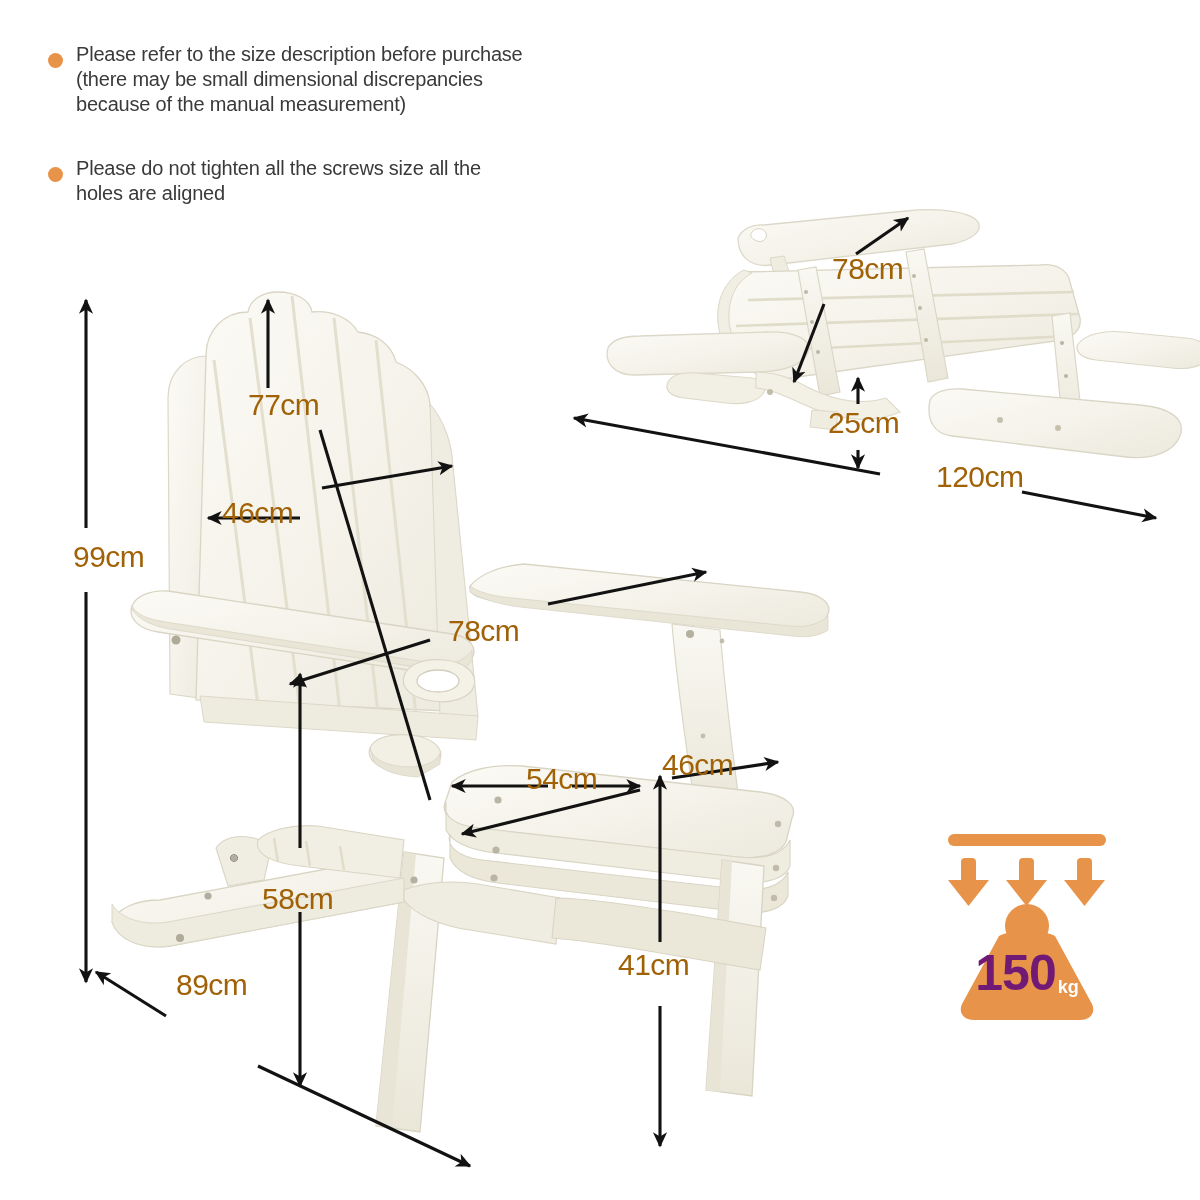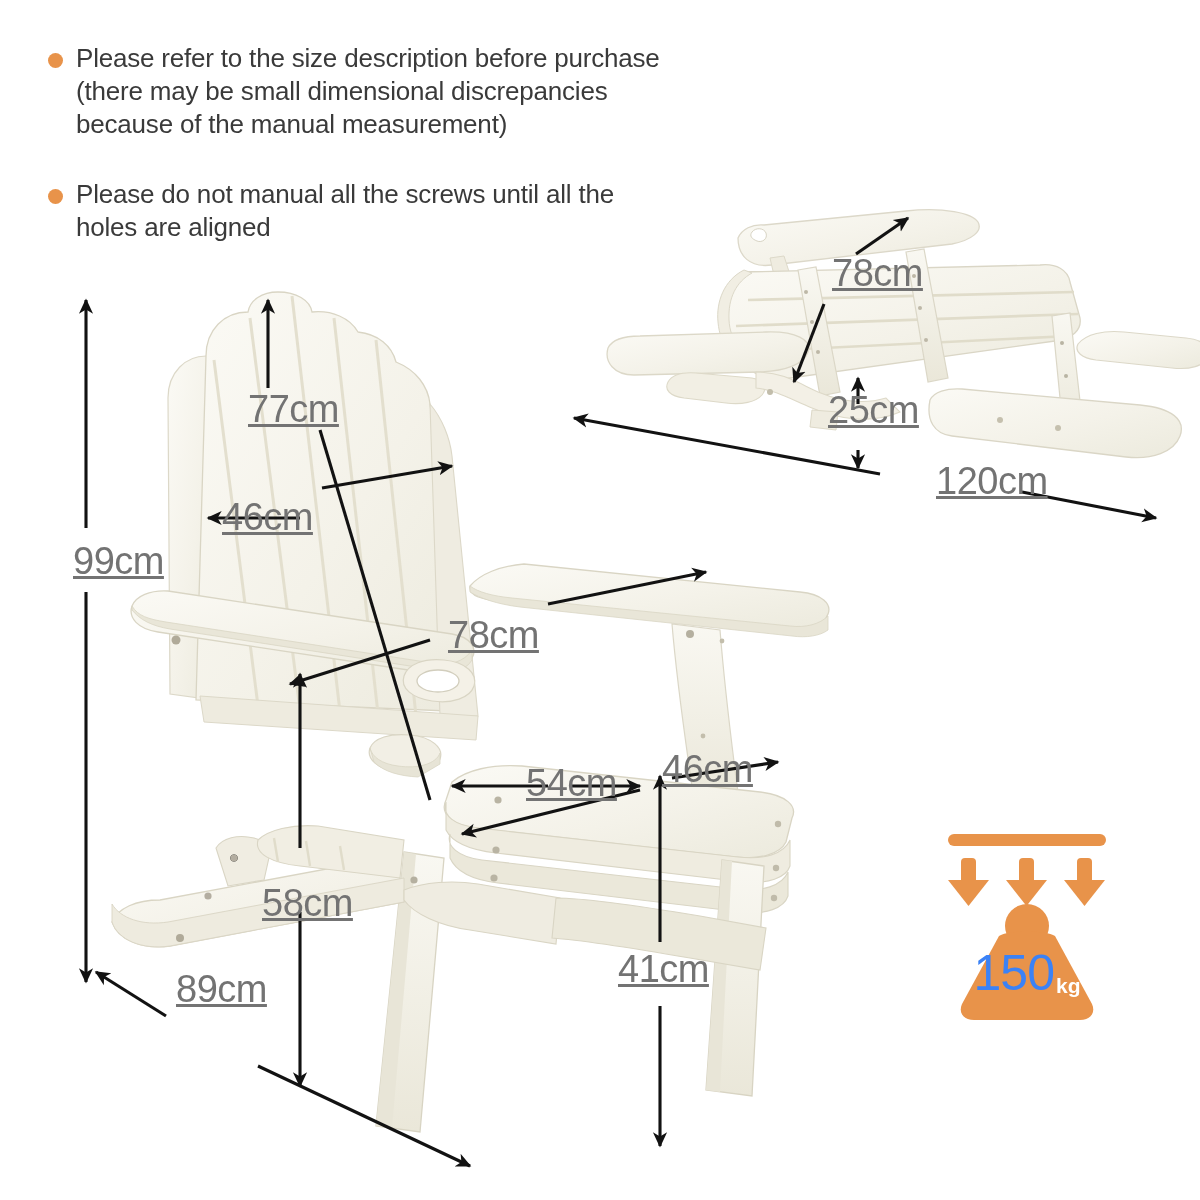--- a/index.html
+++ b/index.html
@@ -11,67 +11,66 @@
   #stage{position:absolute;inset:0;width:1200px;height:1200px;}
 
   
   .notes{position:absolute;left:48px;top:42px;width:680px;}
   .note{position:relative;display:flex;align-items:flex-start;margin-bottom:38px;}
   .bullet{
     width:15px;height:15px;border-radius:50%;
     background:#e8934a;flex:0 0 auto;margin-top:11px;margin-right:13px;
   }
   .note-text{
-    font-size:26px;line-height:1.26;letter-spacing:-0.2px;
+    font-size:20px;line-height:1.26;letter-spacing:-0.2px;
     color:#3a3a3a;font-weight:400;white-space:pre-line;
   }
 
   
   #art{position:absolute;left:0;top:0;width:1200px;height:1200px;}
 
   
   .dim{
-    position:absolute;font-size:38px;color:#737373;
+    position:absolute;font-size:30px;color:#a16207;
     letter-spacing:-0.5px;white-space:nowrap;
     font-family:"Liberation Sans", sans-serif;
-    text-decoration:underline;
   }
 
   
   .weight{position:absolute;left:936px;top:818px;width:182px;height:212px;}
   .weight svg{display:block;}
   .wlabel{
     position:absolute;left:0;top:0;width:182px;height:212px;
     display:flex;align-items:flex-end;justify-content:center;
     pointer-events:none;
   }
   .wlabel .num{
-    font-size:50px;font-weight:normal;color:#3b82f6;letter-spacing:-1px;
+    font-size:50px;font-weight:bold;color:#701a75;letter-spacing:-1px;
     line-height:1;margin-bottom:32px;
   }
   .wlabel .unit{
-    font-size:21px;font-weight:bold;color:#ffffff;
+    font-size:18px;font-weight:bold;color:#ffffff;
     line-height:1;margin-bottom:34px;margin-left:2px;
   }
 </style>
 </head>
 <body>
 
 <div id="stage">
 
   <div class="notes">
     <div class="note">
       <span class="bullet" style="background: rgb(232, 147, 74);"></span>
       <span class="note-text">Please refer to the size description before purchase
 (there may be small dimensional discrepancies
 because of the manual measurement)</span>
     </div>
     <div class="note">
       <span class="bullet" style="background: rgb(232, 147, 74);"></span>
-      <span class="note-text">Please do not manual all the screws until all the
+      <span class="note-text">Please do not tighten all the screws size all the
 holes are aligned</span>
     </div>
   </div>
 
   <svg id="art" viewBox="0 0 1200 1200">
     <defs>
       <linearGradient id="cream" x1="0" y1="0" x2="1" y2="1">
         <stop offset="0%" stop-color="#fbfaf5"></stop>
         <stop offset="55%" stop-color="#f4f2e9"></stop>
         <stop offset="100%" stop-color="#eceadd"></stop>
@@ -278,21 +277,21 @@
   <div class="dim" style="left:248px; top:388px;">77cm</div>
   <div class="dim" style="left:222px; top:496px;">46cm</div>
   <div class="dim" style="left:448px; top:614px;">78cm</div>
   <div class="dim" style="left:486px; top:762px;margin-left:40px;">54cm</div>
   <div class="dim" style="left:662px; top:748px;">46cm</div>
   <div class="dim" style="left:262px; top:862px;margin-top:20px;">58cm</div>
   <div class="dim" style="left:618px; top:948px;">41cm</div>
   <div class="dim" style="left:176px; top:968px;">89cm</div>
 
   <div class="dim" style="left:832px; top:252px;">78cm</div>
-  <div class="dim" style="left:828px; top:389px;">25cm</div>
+  <div class="dim" style="left:828px; top:406px;">25cm</div>
   <div class="dim" style="left:936px; top:460px;">120cm</div>
 
   <div class="weight">
     <svg viewBox="0 0 182 212" width="182" height="212">
       <g fill="#e8934a">
         <rect x="12" y="16" width="158" height="12" rx="6"></rect>
 
         <rect x="25" y="40" width="15" height="30" rx="4"></rect>
         <path d="M12,62 L53,62 L32.5,88 Z"></path>
 

